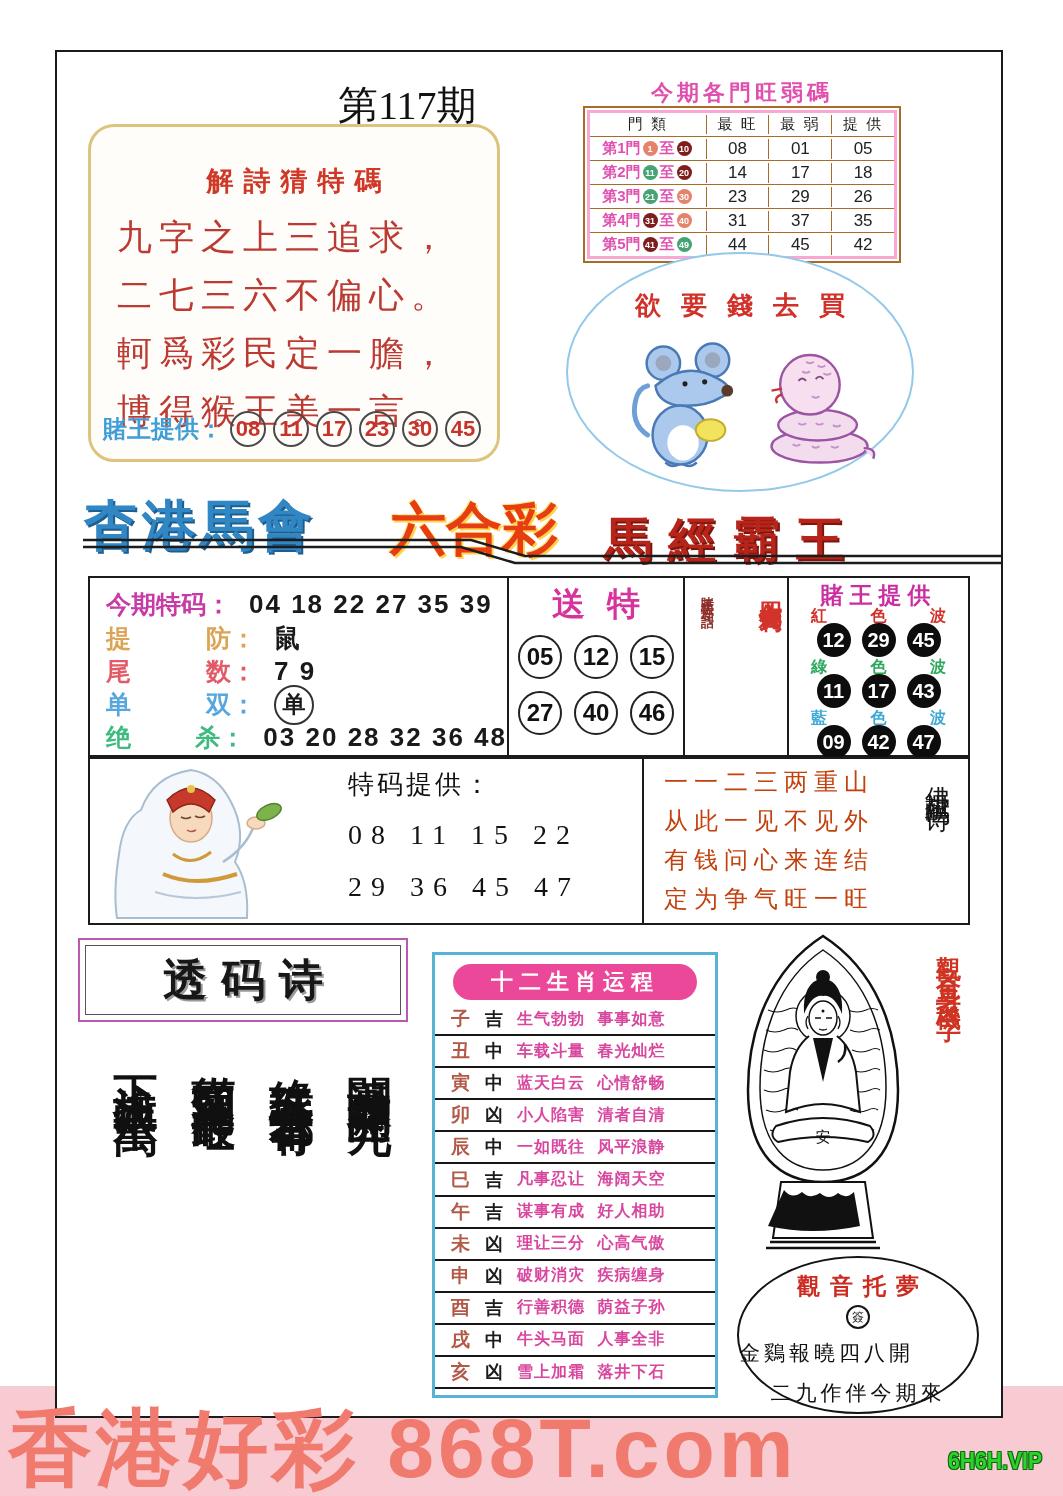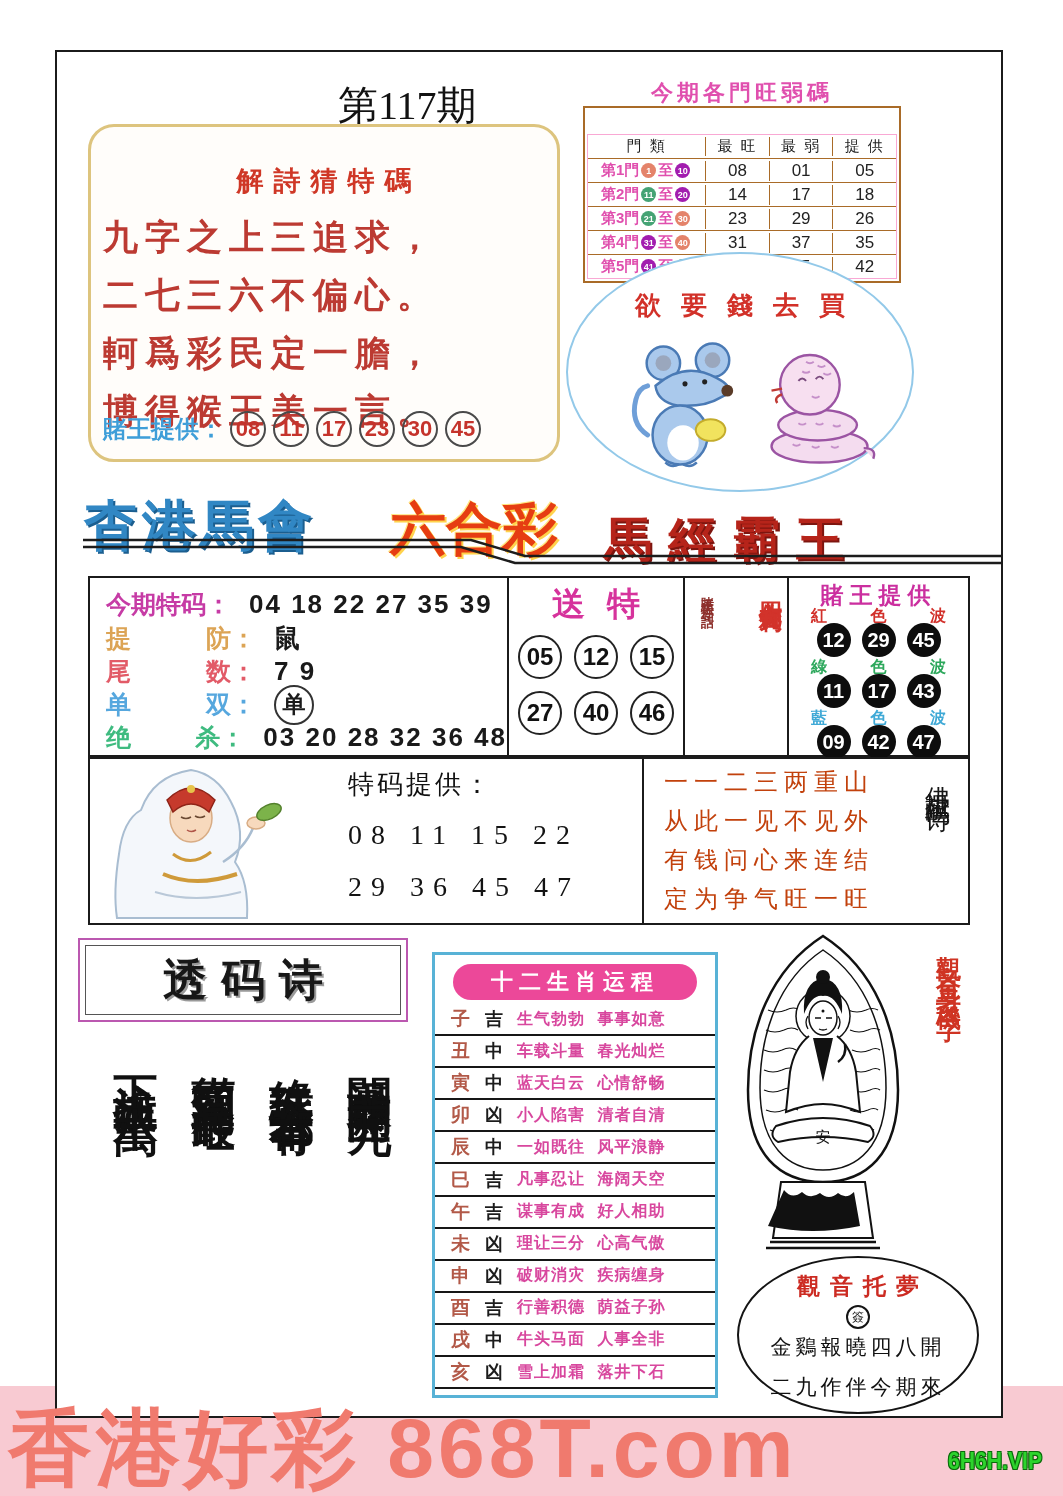--- a/index.html
+++ b/index.html
@@ -5,39 +5,39 @@
   html,body{margin:0;padding:0;}
   body{width:1063px;height:1496px;background:#fff;font-family:"Liberation Sans",sans-serif;}
   .sheet{position:relative;width:1063px;height:1496px;background:#fff;overflow:hidden;}
   .abs{position:absolute;}
   .pink-band{left:0;top:1386px;width:1063px;height:110px;background:#f8cad2;}
   .frame{left:55px;top:50px;width:948px;height:1368px;border:2px solid #1b1b1b;background:#fff;box-sizing:border-box;}
 
   .issue-title{left:338px;top:78px;font-family:"Liberation Serif",serif;font-size:40px;color:#121212;}
 
   
-  .poem-box{left:88px;top:124px;width:472px;height:338px;border:3px solid #ddc47e;border-radius:26px;box-sizing:border-box;background:#fffdfa;}
+  .poem-box{left:88px;top:124px;width:412px;height:338px;border:3px solid #ddc47e;border-radius:26px;box-sizing:border-box;background:#fffdfa;}
   .poem-title{margin-top:36px;text-align:center;color:#cf3726;font-size:27px;font-weight:bold;letter-spacing:10px;text-indent:10px;font-family:"Liberation Serif",serif;}
-  .poem-lines{margin-top:10px;padding-left:12px;color:#bc3a32;font-size:35px;font-weight:bold;line-height:58px;letter-spacing:7px;font-family:"Liberation Serif",serif;}
+  .poem-lines{margin-top:10px;padding-left:26px;color:#bc3a32;font-size:35px;font-weight:normal;line-height:58px;letter-spacing:7px;font-family:"Liberation Serif",serif;}
   .poem-provider{position:absolute;left:12px;bottom:12px;display:flex;align-items:center;}
   .pp-label{color:#3f9ed8;font-size:24px;font-weight:bold;}
   .pp-circle{width:36px;height:36px;border:2px solid #4a4a4a;border-radius:50%;color:#c5332b;font-size:22px;font-weight:bold;display:flex;align-items:center;justify-content:center;margin-left:7px;box-sizing:border-box;}
 
   
   .door-title{left:583px;top:78px;width:318px;text-align:center;color:#e04fae;font-size:22px;font-weight:bold;letter-spacing:4px;}
   .door-table{left:583px;top:106px;width:318px;border:2px solid #a96b28;padding:2px;box-sizing:border-box;background:#fff;}
-  .dt-inner{border:1px solid #f9a8d4;margin-top:24px;}
+  .dt-inner{border:3px solid #f9a8d4;}
   .dt-row{display:flex;height:23px;align-items:center;}
   .dt-row + .dt-row{border-top:1px solid #a96b28;}
   .dt-c1{width:118px;display:flex;align-items:center;justify-content:center;}
   .dt-c{width:63px;border-left:1px solid #a96b28;text-align:center;font-size:17px;color:#222;}
   .dt-h{font-size:15px;color:#1c1c1c;letter-spacing:2px;}
   .dt-door,.dt-zhi{color:#e04fae;font-weight:bold;font-size:15px;}
   .mc{width:15px;height:15px;border-radius:50%;color:#fff;font-size:9px;font-weight:bold;display:flex;align-items:center;justify-content:center;margin:0 2px;}
-  .mc-salmon{background:#e4836a;}.mc-navy{background:#a21caf;}.mc-green{background:#45a374;}
+  .mc-salmon{background:#e4836a;}.mc-navy{background:#7f1d1d;}.mc-green{background:#45a374;}
 
   
   .hint-ellipse{left:566px;top:252px;width:348px;height:240px;border:2px solid #93c9e9;border-radius:50%;background:#fff;box-sizing:border-box;}
   .hint-text{margin-top:34px;text-align:center;color:#d23129;font-size:26px;font-weight:bold;letter-spacing:20px;text-indent:20px;font-family:"Liberation Serif",serif;}
   .mouse-svg{position:absolute;left:58px;top:80px;width:118px;height:138px;}
   .snake-svg{position:absolute;left:192px;top:84px;width:120px;height:132px;}
 
   
   .banner-left{left:84px;top:490px;font-size:54px;font-weight:bold;color:#3187c4;letter-spacing:4px;font-family:"Liberation Serif",serif;text-shadow:2px 2px 0 #1b5e8f;}
   .banner-mid{left:390px;top:492px;font-size:56px;font-weight:bold;color:#e63d12;font-family:"Liberation Serif",serif;text-shadow:2px 2px 0 #ffd34d,-1px -1px 0 #ffe680;}
@@ -91,21 +91,21 @@
   .z-row{display:flex;align-items:center;height:32.1px;padding:0 8px 0 16px;border-bottom:2px solid #161616;box-sizing:border-box;}
   .z-branch{width:28px;color:#b25948;font-size:19px;font-weight:bold;font-family:"Liberation Serif",serif;}
   .z-luck{width:30px;color:#1c1c1c;font-size:18px;font-weight:bold;text-align:center;font-family:"Liberation Serif",serif;}
   .z-text{flex:1;color:#d8479e;font-size:16px;font-weight:bold;letter-spacing:1px;margin-left:8px;word-spacing:7px;white-space:nowrap;}
 
   
   .buddha-svg{left:726px;top:930px;width:195px;height:330px;}
   .dream{left:737px;top:1256px;width:242px;height:158px;border:2px solid #141414;border-radius:50%;box-sizing:border-box;background:#fff;}
   .dream-title{margin-top:13px;text-align:center;color:#cc2b22;font-size:23px;font-weight:bold;letter-spacing:10px;text-indent:10px;font-family:"Liberation Serif",serif;}
   .dream-seal{width:24px;height:24px;margin:3px auto 0;border:2px solid #141414;border-radius:50%;display:flex;align-items:center;justify-content:center;font-size:12px;color:#141414;box-sizing:border-box;}
-  .dream-l1{margin-top:4px;text-align:center;font-family:"Liberation Serif",serif;font-size:21px;letter-spacing:4px;color:#111;}
+  .dream-l1{margin-top:10px;font-family:"Liberation Serif",serif;font-size:21px;letter-spacing:4px;color:#111;}
   .dream-l2{margin-top:12px;text-align:center;font-family:"Liberation Serif",serif;font-size:21px;letter-spacing:4px;color:#111;}
   .gold-vertical{left:932px;top:936px;writing-mode:vertical-rl;text-orientation:upright;color:#cf3423;font-size:25px;font-weight:bold;letter-spacing:10px;font-family:"Liberation Serif",serif;}
 
   
   .site{left:8px;top:1392px;font-size:84px;font-weight:bold;color:#f07a6e;letter-spacing:4px;white-space:nowrap;z-index:5;}
   .watermark{left:948px;top:1448px;font-size:23px;font-weight:bold;color:#2dd32d;letter-spacing:0;z-index:5;transform:scaleX(.92);transform-origin:left;
     text-shadow:1px 1px 0 #0b6b0b,-1px -1px 0 #0b6b0b,1px -1px 0 #0b6b0b,-1px 1px 0 #0b6b0b;}
 </style>
 </head>
 <body>

